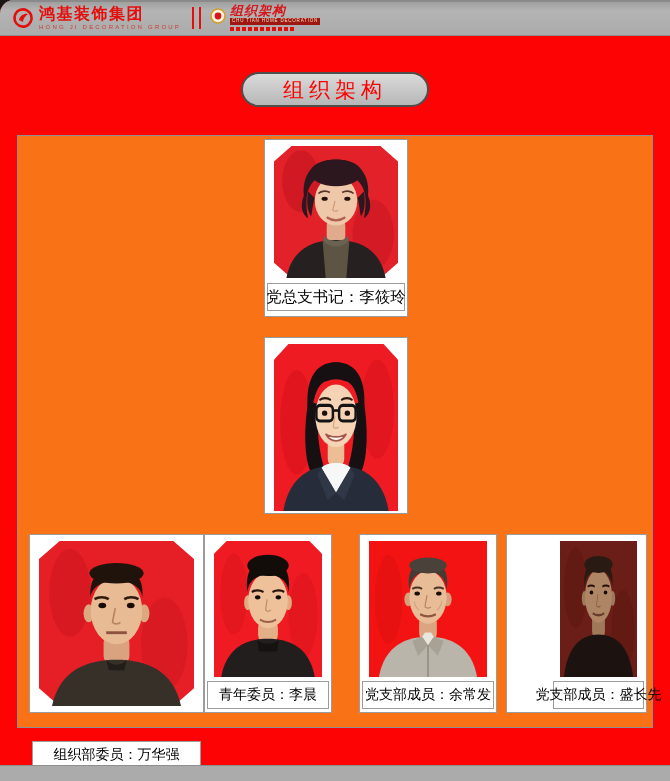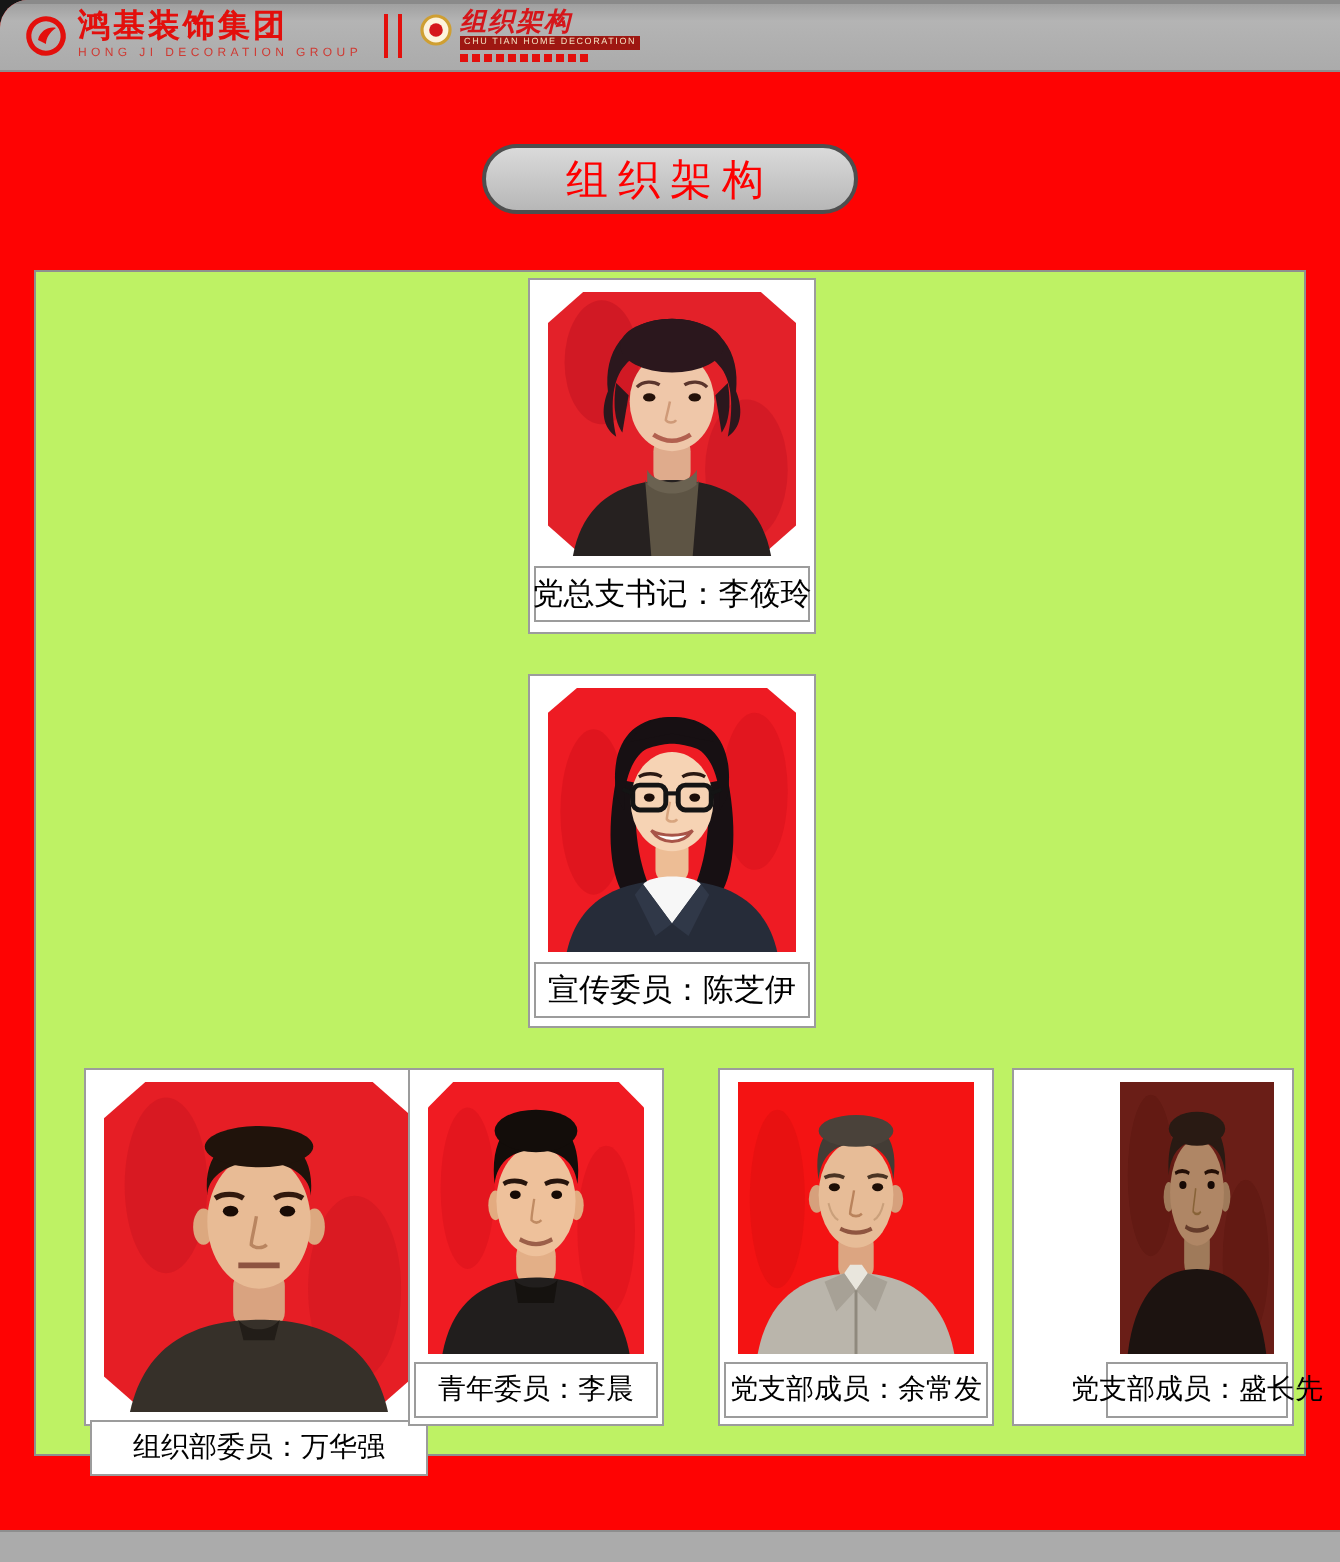--- a/index.html
+++ b/index.html
@@ -34,29 +34,29 @@
     position:absolute; top:72px; left:50%; transform:translateX(-50%);
     width:188px; height:35px; box-sizing:border-box;
     border:2px solid #4e4e4e; border-radius:19px;
     background:linear-gradient(#dadada, #b7b7b7);
     color:#fe0000; font-size:21px; font-weight:normal; letter-spacing:5px;
     display:flex; align-items:center; justify-content:center;
   }
   
   .panel {
     position:absolute; left:17px; top:135px; width:636px; height:593px;
-    background:#bef264; border:1px solid #8f8f8f; box-sizing:border-box;
+    background:#f97316; border:1px solid #8f8f8f; box-sizing:border-box;
   }
   .card {
     position:absolute; background:#fff; border:1px solid #9c9c9c;
     box-sizing:border-box; display:flex; flex-direction:column;
   }
   .c1 { left:246px; top:3px;   width:144px; height:178px; }
   .c2 { left:246px; top:201px; width:144px; height:177px; }
-  .c3 { left:24px;  top:398px; width:175px; height:179px; }
+  .c3 { left:11px;  top:398px; width:175px; height:179px;gap:31px; }
   .c4 { left:186px; top:398px; width:128px; height:179px; }
   .c5 { left:341px; top:398px; width:138px; height:179px; }
   .c6 { left:488px; top:398px; width:141px; height:179px;padding-left:44px; }
   .photo-wrap { flex:1; display:flex; padding:6px 9px 2px; box-sizing:border-box; }
   .photo-wrap svg { width:100%; height:100%; display:block; }
   .caption {
     margin:3px 2px 5px; border:1px solid #9c9c9c; height:26px; min-height:26px;
     display:flex; align-items:center; justify-content:center;
     font-size:15.5px; color:#000; white-space:nowrap; background:#fff;
   }
@@ -149,21 +149,20 @@
           <ellipse cx="49" cy="53" rx="2.6" ry="2" fill="#1c0e08"></ellipse>
           <ellipse cx="71" cy="53" rx="2.6" ry="2" fill="#1c0e08"></ellipse>
           <rect x="41" y="47" width="16" height="12" rx="3.5" fill="none" stroke="#141414" stroke-width="2.4"></rect>
           <rect x="63" y="47" width="16" height="12" rx="3.5" fill="none" stroke="#141414" stroke-width="2.4"></rect>
           <path d="M57,51 L63,51" stroke="#141414" stroke-width="2"></path>
           <path d="M41,51 L36,49 M79,51 L84,49" stroke="#141414" stroke-width="2"></path>
           <path d="M59,55 C58,60 57.5,62 57.5,63.5 C58.5,65 61.5,65 62.5,63.5" stroke="#d8a57f" stroke-width="1.2" fill="none"></path>
           <path d="M50,69 C55,76 65,76 70,69 C65,72 55,72 50,69 Z" fill="#fffdfa" stroke="#a85448" stroke-width="1.4"></path>
         </svg>
       </div>
-      <div class="caption">宣传委员：陈芝伊</div>
     </div>
 
     <div class="card c3 row-bottom">
       <div class="photo-wrap">
         <svg viewBox="0 0 120 128" preserveAspectRatio="none">
           <polygon points="16,0 104,0 120,14 120,114 104,128 16,128 0,114 0,14" fill="#e61e25"></polygon>
           <ellipse cx="24" cy="40" rx="16" ry="34" fill="#c8131e" opacity=".45"></ellipse>
           <ellipse cx="97" cy="80" rx="18" ry="36" fill="#c8131e" opacity=".4"></ellipse>
           <rect x="50" y="72" width="20" height="24" rx="7" fill="#d9a380"></rect>
           <path d="M10,128 C16,100 37,92 60,92 C83,92 104,100 110,128 Z" fill="#363029"></path>

